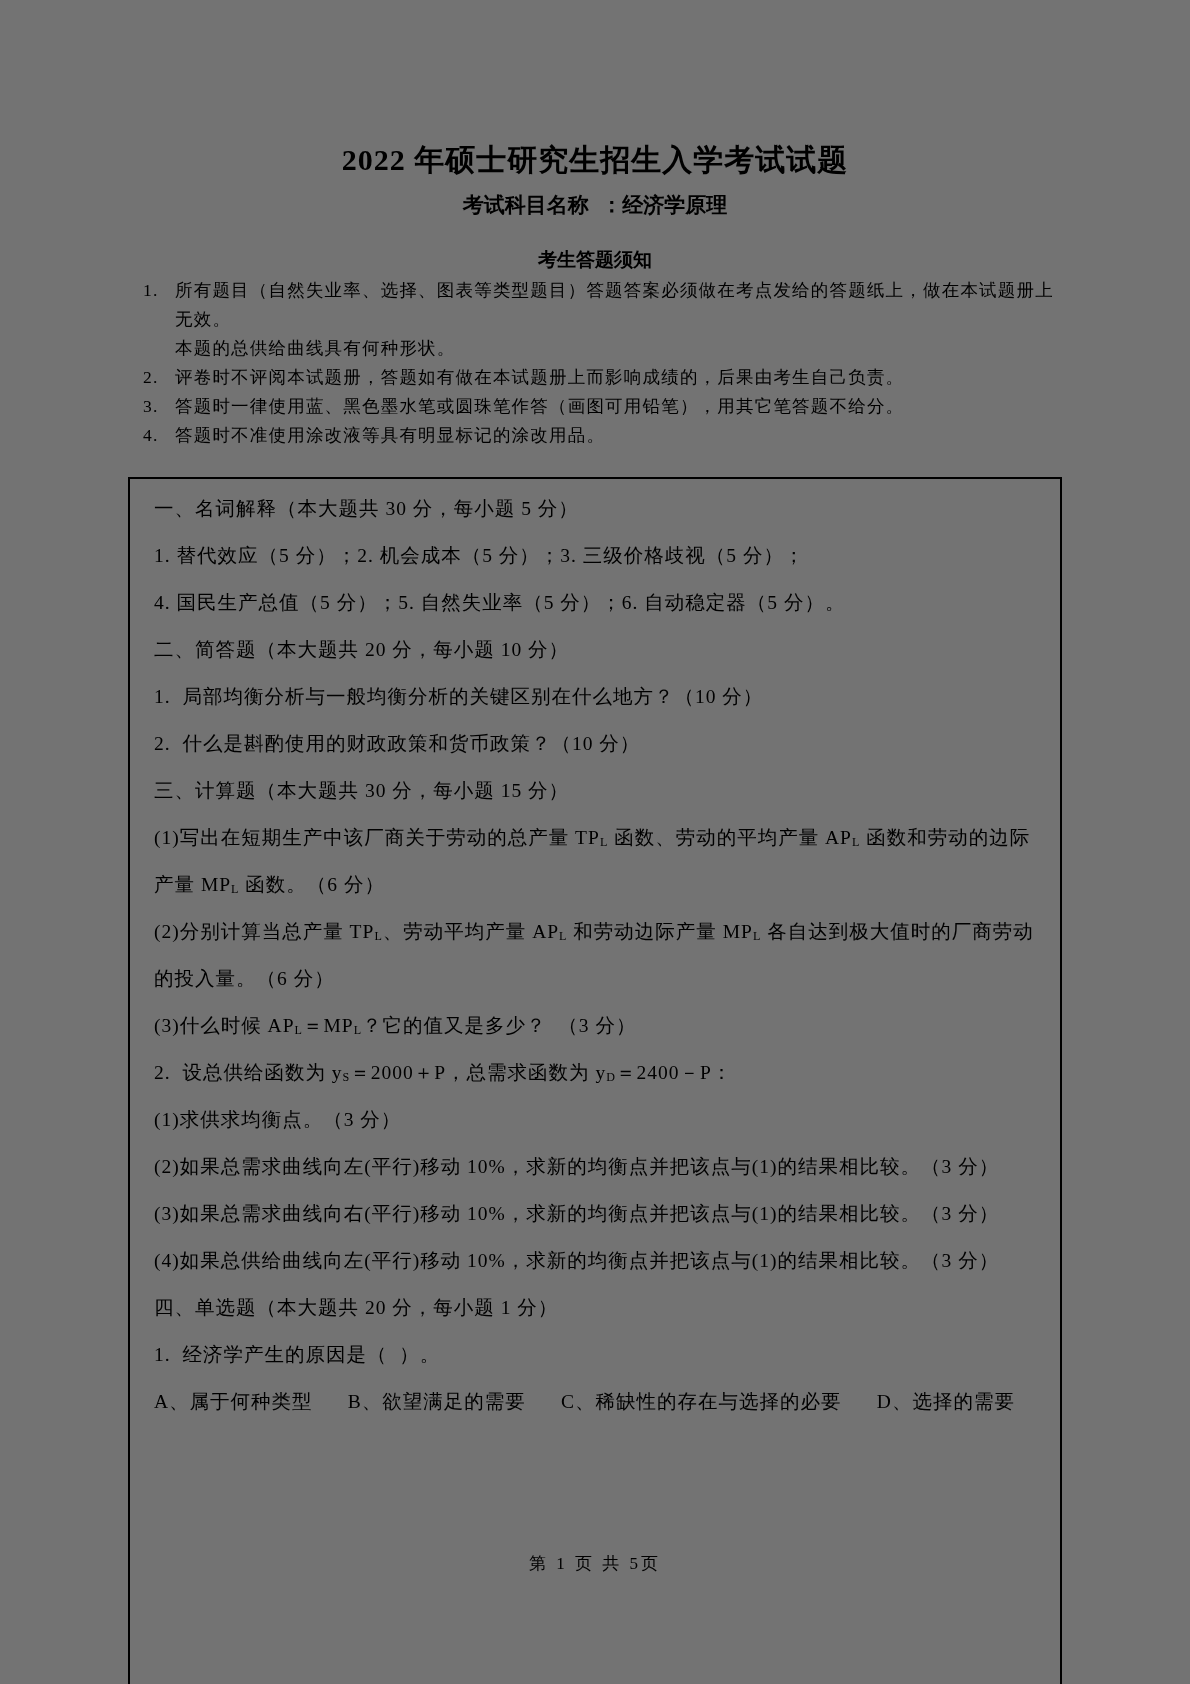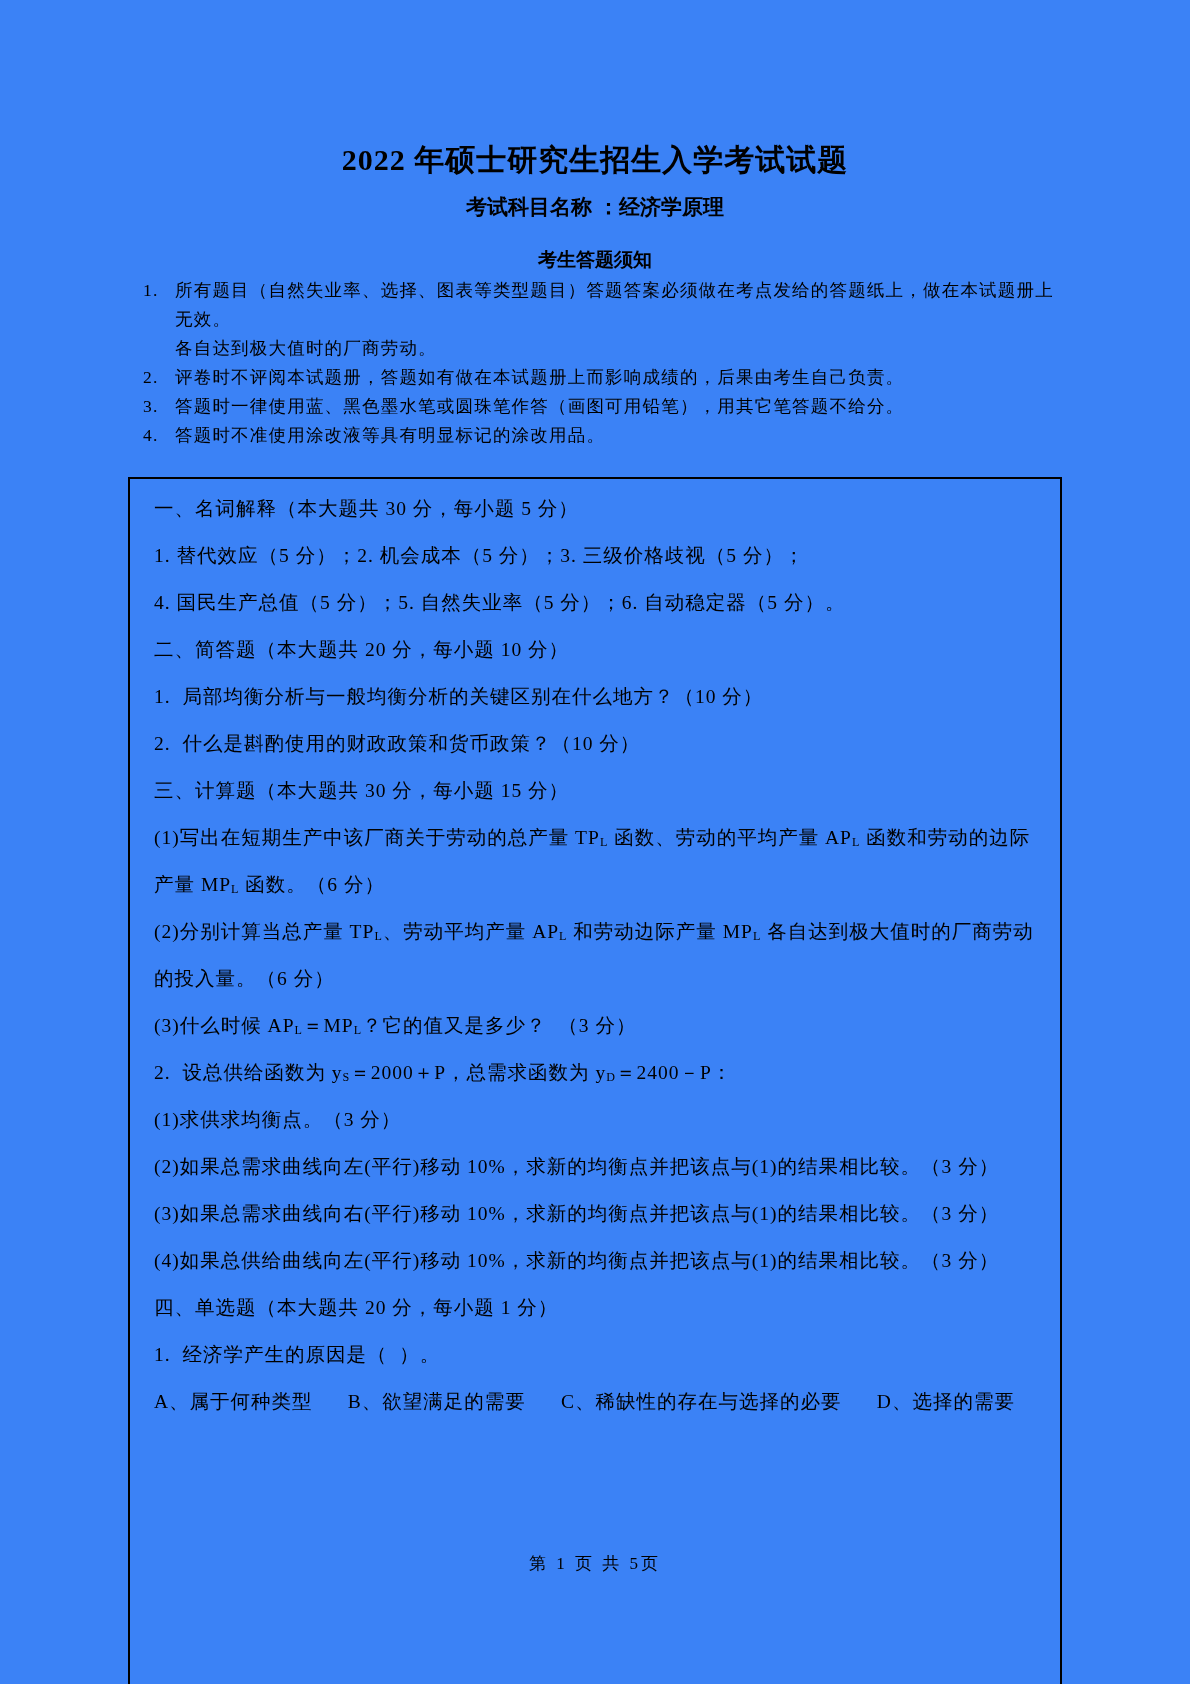--- a/index.html
+++ b/index.html
@@ -5,21 +5,21 @@
   html, body {
     margin: 0;
     padding: 0;
     background: #ffffff;
     color: #000000;
   }
   .page {
     position: relative;
     width: 1190px;
     height: 1684px;
-    background: #3b82f6;
+    background: #737373;
     font-family: "Liberation Serif", "DejaVu Serif", serif;
     overflow: hidden;
   }
   .content {
     width: 934px;
     margin-left: 128px;
   }
   .title {
     margin: 142px 0 0 0;
     font-size: 30px;
@@ -28,21 +28,21 @@
     text-align: center;
     letter-spacing: 1px;
     white-space: pre-wrap;
   }
   .subtitle {
     margin-top: 16px;
     font-size: 21px;
     line-height: 26px;
     font-weight: bold;
     text-align: center;
-    font-family: Liberation Sans, sans-serif;
+    font-family: Liberation Mono, monospace;
     white-space: pre-wrap;
   }
   .notice-heading {
     margin-top: 28px;
     font-size: 19px;
     line-height: 24px;
     font-weight: bold;
     text-align: center;
     font-family: "Liberation Sans", "DejaVu Sans", sans-serif;
   }
@@ -106,21 +106,21 @@
 <body>
 
 <div class="page">
   <div class="content">
     <h1 class="title">2022 年硕士研究生招生入学考试试题</h1>
     <div class="subtitle">考试科目名称 ：经济学原理</div>
     <div class="notice-heading">考生答题须知</div>
     <div class="notice-list">
         <div class="notice-item">
           <span class="notice-num">1.</span>
-          <div class="notice-text"><div>所有题目（自然失业率、选择、图表等类型题目）答题答案必须做在考点发给的答题纸上，做在本试题册上无效。</div><div>各自达到极大值时的厂商劳动。</div></div>
+          <div class="notice-text"><div>所有题目（自然失业率、选择、图表等类型题目）答题答案必须做在考点发给的答题纸上，做在本试题册上无效。</div><div>本题的总供给曲线具有何种形状。</div></div>
         </div>
         <div class="notice-item">
           <span class="notice-num">2.</span>
           <div class="notice-text"><div>评卷时不评阅本试题册，答题如有做在本试题册上而影响成绩的，后果由考生自己负责。</div></div>
         </div>
         <div class="notice-item">
           <span class="notice-num">3.</span>
           <div class="notice-text"><div>答题时一律使用蓝、黑色墨水笔或圆珠笔作答（画图可用铅笔），用其它笔答题不给分。</div></div>
         </div>
         <div class="notice-item">

